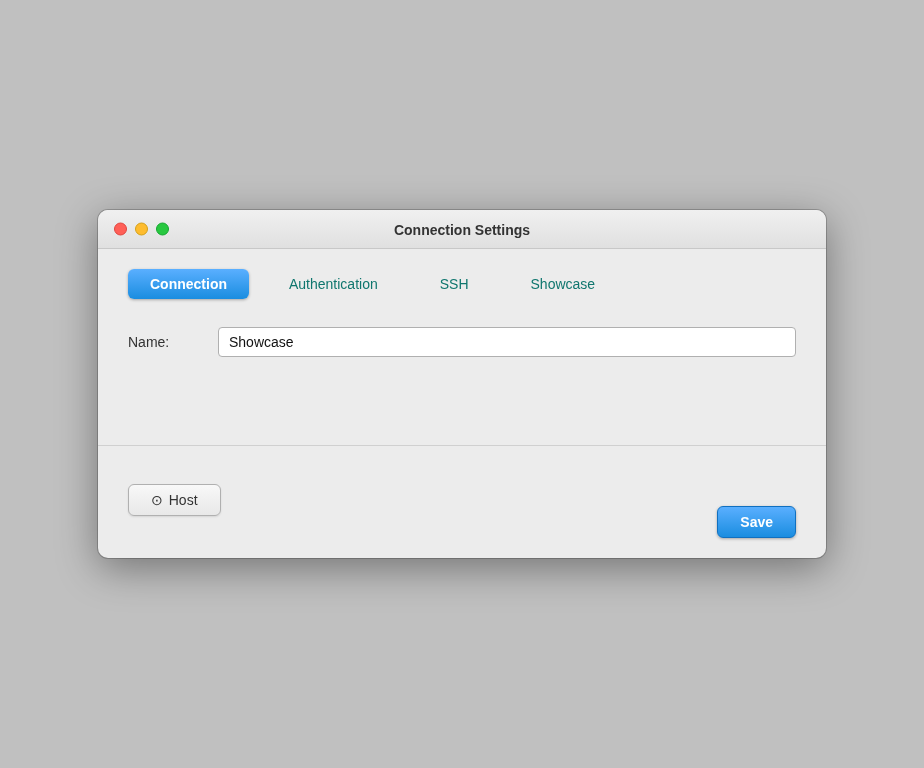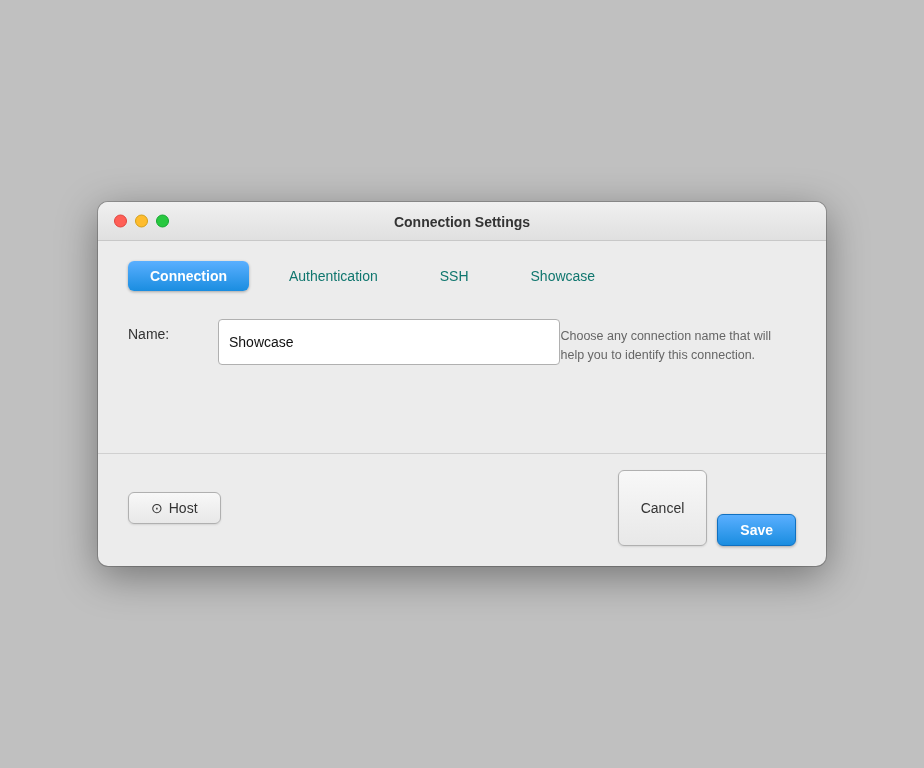--- a/index.html
+++ b/index.html
@@ -244,30 +244,28 @@
       <button class="tab">Authentication</button>
       <button class="tab">SSH</button>
       <button class="tab">Showcase</button>
     </div>
 
     <div class="form-section">
       <div class="form-row">
         <label class="form-label">Name:</label>
         <div class="form-input-group">
           <input type="text" value="Showcase" style="">
-          <span class="form-hint">Choose any connection name that will help you to identify this connection.</span>
         </div>
       </div>
     </div>
 
   </div>
 
   <div class="footer">
     <button class="btn btn-test">
       <span class="test-icon">⊙</span>
       <span>Host</span>
     </button>
     <div class="footer-right">
-      <button class="btn btn-cancel">Cancel</button>
       <button class="btn btn-save">Save</button>
     </div>
   </div>
 </div>
 
 </body></html>

